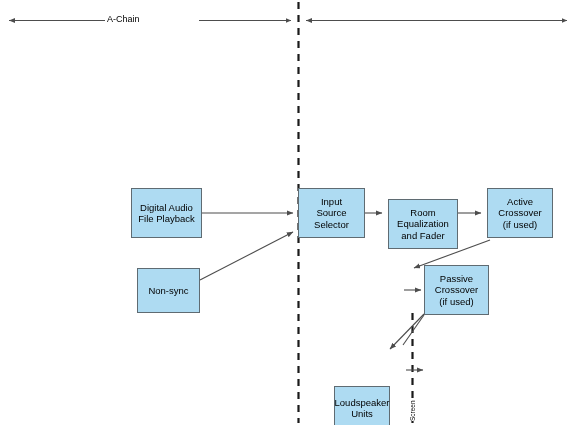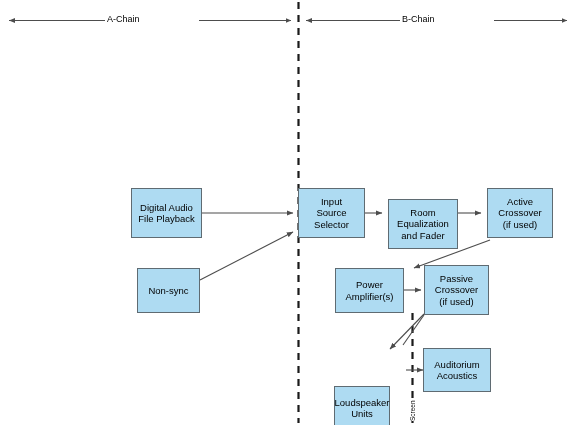--- a/index.html
+++ b/index.html
@@ -100,47 +100,42 @@
     <line x1="404" y1="290" x2="421" y2="290" stroke="#4d4d4d" stroke-width="1.1" marker-end="url(#arrowhead)"></line>
 
     <line x1="424" y1="315" x2="403" y2="345" stroke="#4d4d4d" stroke-width="1.1"></line>
     <line x1="424" y1="314" x2="390" y2="349" stroke="#4d4d4d" stroke-width="1.1" marker-end="url(#arrowhead)"></line>
 
     <line x1="406" y1="370" x2="423" y2="370" stroke="#4d4d4d" stroke-width="1.1" marker-end="url(#arrowhead)"></line>
   </svg>
 
   <div class="chain-label" style="left:105px; top:14px; width:90px;">A-Chain</div>
 
-  <div class="chain-label" style="left:400px; top:14px; width:90px;">B-Chain</div>
 
   <div class="node-box" style="left:131px; top:188px; width:71px; height:50px;">Digital Audio
 File Playback</div>
 
   <div class="node-box" style="left:298px; top:188px; width:67px; height:50px;">Input
 Source
 Selector</div>
 
   <div class="node-box" style="left:137px; top:268px; width:63px; height:45px;">Non-sync</div>
 
   <div class="node-box" style="left:388px; top:188px; width:70px; height:50px;margin-top:11px;">Room
 Equalization
 and Fader</div>
 
   <div class="node-box" style="left:487px; top:188px; width:66px; height:50px;">Active
 Crossover
 (if used)</div>
 
-  <div class="node-box" style="left:335px; top:268px; width:69px; height:45px;">Power
-Amplifier(s)</div>
 
   <div class="node-box" style="left:424px; top:265px; width:65px; height:50px;">Passive
 Crossover
 (if used)</div>
 
   <div class="node-box" style="left:334px; top:348px; width:56px; height:44px;margin-top:38px;">Loudspeaker
 Units</div>
 
-  <div class="node-box" style="left:423px; top:348px; width:68px; height:44px;">Auditorium
-Acoustics</div>
 
   <div class="screen-label" style="left:409px; top:421px;">Screen</div>
 
 </div>
 
 </body></html>

